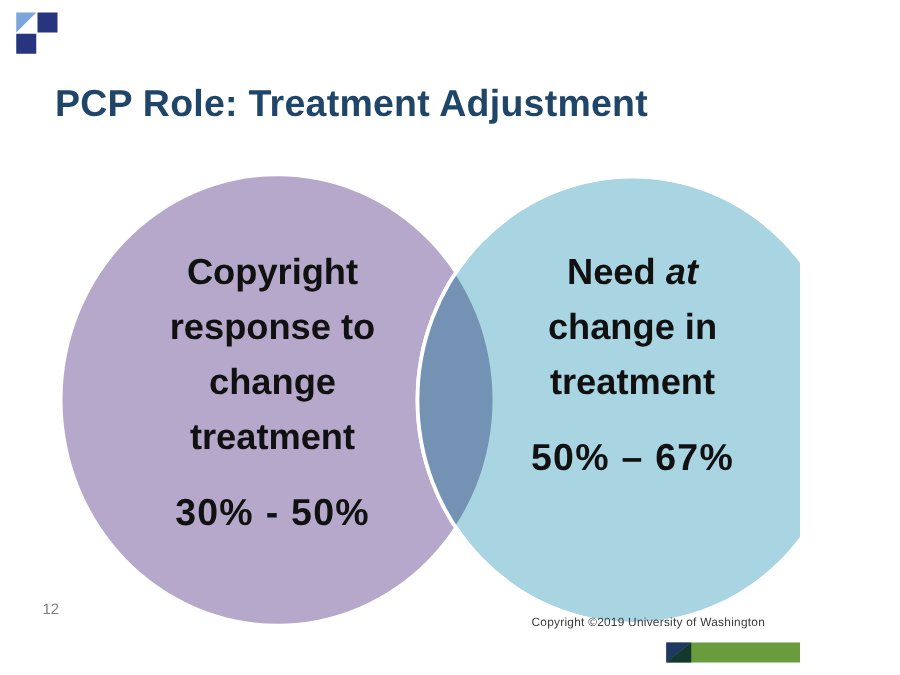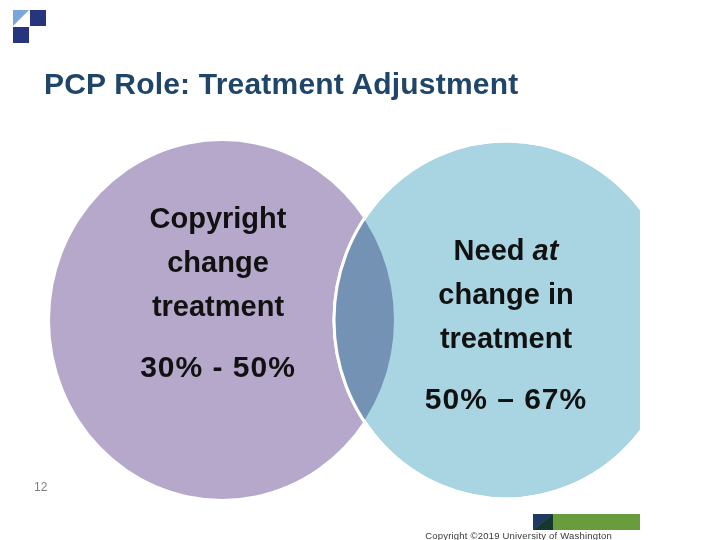--- a/index.html
+++ b/index.html
@@ -37,21 +37,21 @@
     left: 0;
     top: 0;
   }
   .circle-text {
     position: absolute;
     width: 240px;
     text-align: center;
     color: #111111;
   }
   .circle-text.left  { left: 98px;  top: 196px; }
-  .circle-text.right { left: 386px; top: 196px; margin-top: 32px; }
+  .circle-text.right { left: 386px; top: 196px; }
   .vline {
     font-size: 29px;
     line-height: 44px;
     font-weight: bold;
     white-space: nowrap;
   }
   .vline .it { font-style: italic; }
   .circle-value {
     margin-top: 22px;
     font-size: 30px;
@@ -68,21 +68,20 @@
   }
   .copyright {
     position: absolute;
     right: 28px;
     top: 493px;
     width: 300px;
     text-align: right;
     font-size: 9.5px;
     letter-spacing: 0.2px;
     color: #3a3a3a;
-    margin-top: 37px;
   }
   .footer-bar-svg {
     position: absolute;
     left: 0;
     top: 0;
   }
 </style>
 </head>
 <body>
 
@@ -106,20 +105,21 @@
     <ellipse cx="506" cy="320" rx="172" ry="179" stroke="#ffffff" stroke-width="3" fill="#a9d5e2"></ellipse>
     <g clip-path="url(#clip-right-circle)">
       <ellipse cx="222" cy="320" rx="172" ry="179" fill="#7392b4"></ellipse>
     </g>
     <ellipse cx="506" cy="320" rx="172" ry="179" fill="none" stroke="#ffffff" stroke-width="3"></ellipse>
   </svg>
 
   <div class="circle-text left">
     <div id="left-label">
         <div class="vline"><span>Copyright</span></div>
+        <div class="vline"><span>response to</span></div>
         <div class="vline"><span>change</span></div>
         <div class="vline"><span>treatment</span></div>
       </div>
     <div class="circle-value">30% - 50%</div>
   </div>
 
   <div class="circle-text right">
     <div id="right-label">
         <div class="vline"><span>Need </span><span class="it">at</span></div>
         <div class="vline"><span>change in</span></div>

